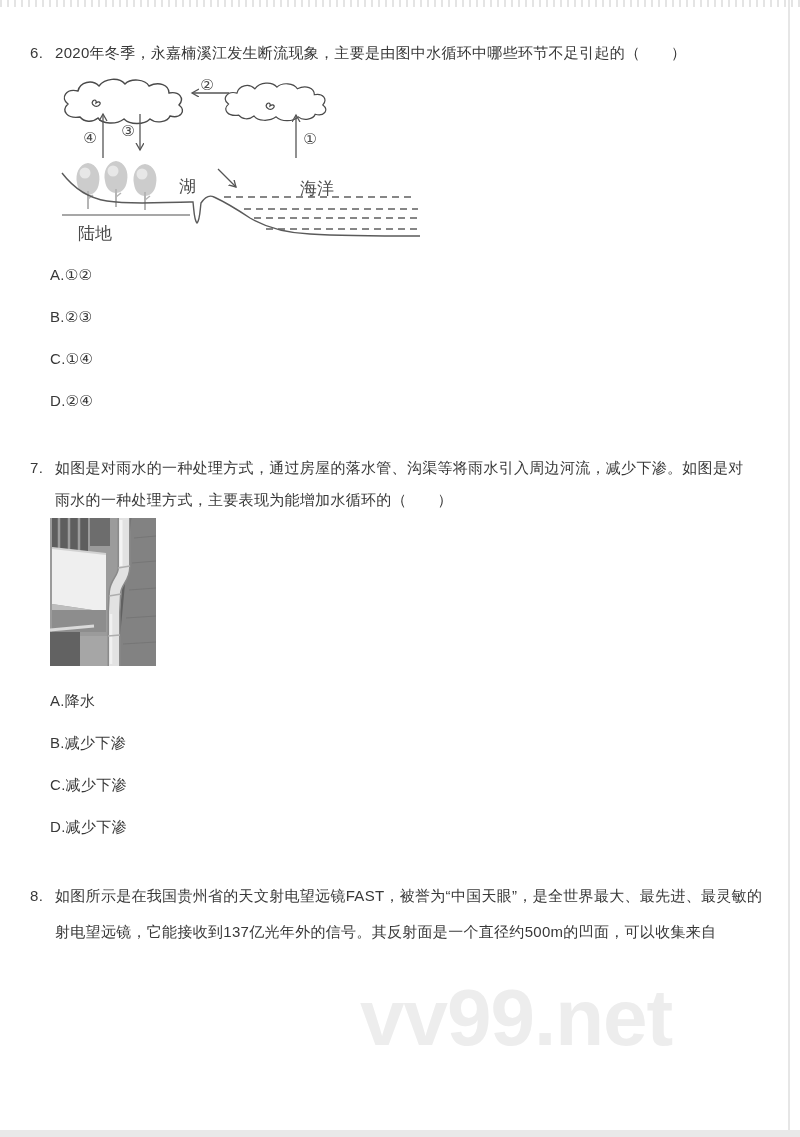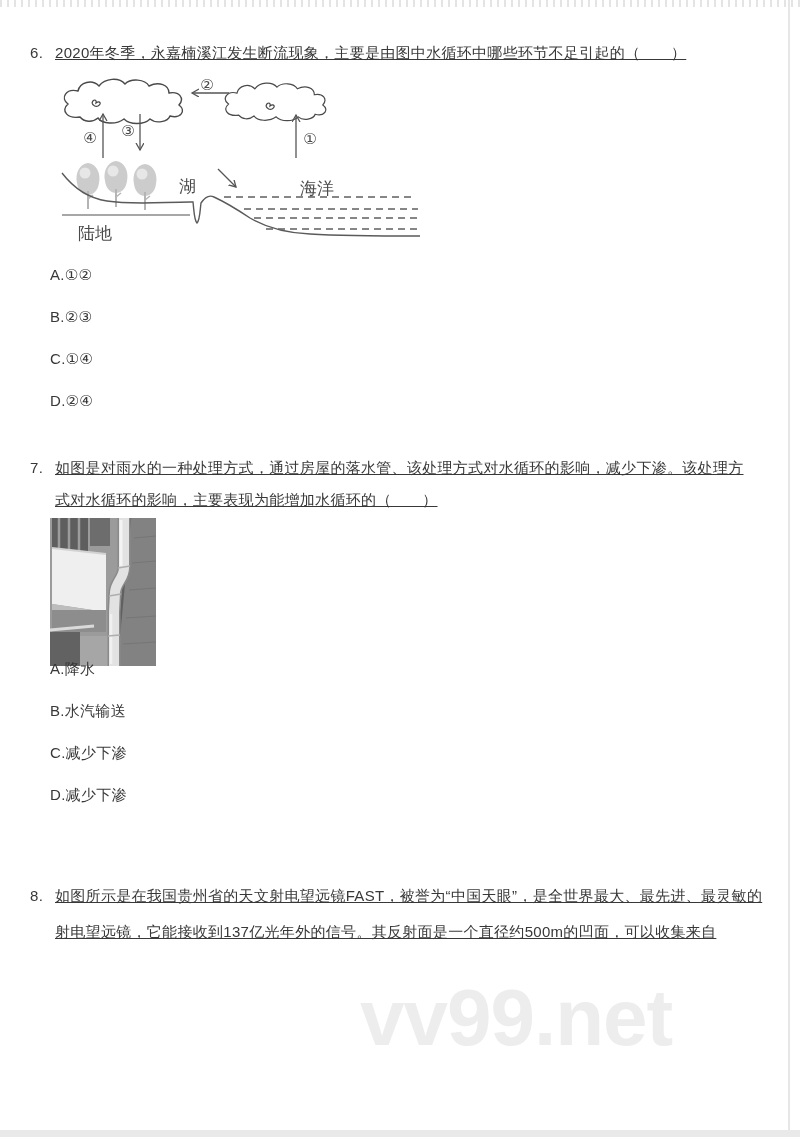--- a/index.html
+++ b/index.html
@@ -15,21 +15,21 @@
   .perforation{
     position:absolute;top:0;left:0;width:800px;height:7px;
     background:repeating-linear-gradient(90deg,#e4e4e4 0 2px,#ffffff 2px 7px);
   }
   
   .right-edge{position:absolute;top:0;left:788px;width:2px;height:1137px;background:#e6e6e6;}
   .bottom-strip{position:absolute;left:0;top:1130px;width:800px;height:7px;background:#e9e9e9;}
 
   .qblock{position:absolute;display:flex;align-items:flex-start;font-size:15px;letter-spacing:0.3px;}
   .qnum{flex:0 0 25px;line-height:30px;}
-  .qtxt{flex:1;line-height:30px;text-decoration:underline;}
+  .qtxt{flex:1;line-height:30px;}
   .qblock.q7 .qnum,.qblock.q7 .qtxt{line-height:32px;}
   .qblock.q8 .qnum,.qblock.q8 .qtxt{line-height:36px;}
 
   .options{position:absolute;display:flex;flex-direction:column;gap:25px;font-size:15px;letter-spacing:0.3px;justify-content:flex-end;}
   .option{line-height:17px;}
 
   .diagram{position:absolute;left:52px;top:76px;width:372px;height:172px;}
   .diagram text{font-family:"Liberation Sans","DejaVu Sans",sans-serif;fill:#4a4a4a;}
   .diagram .cjk{font-size:17px;}
   .diagram .num{font-size:15px;}
@@ -113,21 +113,21 @@
 
   <div class="options" style="left:50px;top:266px;">
     <div class="option">A.①②</div>
     <div class="option">B.②③</div>
     <div class="option">C.①④</div>
     <div class="option">D.②④</div>
   </div>
 
   <div class="qblock q7" style="left:30px;top:452px;width:726px;">
     <span class="qnum">7.</span>
-    <span class="qtxt">如图是对雨水的一种处理方式，通过房屋的落水管、该处理方式对水循环的影响，减少下渗。该处理方式对水循环的影响，主要表现为能增加水循环的（　　）</span>
+    <span class="qtxt">如图是对雨水的一种处理方式，通过房屋的落水管、沟渠等将雨水引入周边河流，减少下渗。如图是对雨水的一种处理方式，主要表现为能增加水循环的（　　）</span>
   </div>
 
   <svg class="photo" viewBox="0 0 106 148">
     <rect width="106" height="148" fill="#9b9b9b"></rect>
 
     <polygon points="80,0 106,0 106,148 66,148" fill="#828282"></polygon>
     <line x1="80" y1="0" x2="66" y2="148" stroke="#606060" stroke-width="2.5"></line>
     <g stroke="#767676" stroke-width="1">
       <line x1="84" y1="20" x2="106" y2="18"></line>
       <line x1="82" y1="45" x2="106" y2="43"></line>
@@ -158,23 +158,23 @@
     <path d="M74,0 L74,50 C74,60 66,64 65,74 L64,94 L64,148" fill="none" stroke="#e2e2e2" stroke-width="10"></path>
     <path d="M71,2 L71,48" stroke="#f4f4f4" stroke-width="3" fill="none"></path>
     <path d="M61,96 L61,146" stroke="#f0f0f0" stroke-width="2.5" fill="none"></path>
     <g stroke="#aeaeae" stroke-width="1.5">
       <line x1="68" y1="50" x2="80" y2="48"></line>
       <line x1="59" y1="78" x2="71" y2="76"></line>
       <line x1="58" y1="118" x2="70" y2="117"></line>
     </g>
   </svg>
 
-  <div class="options" style="left:50px;top:660px;">
+  <div class="options" style="left:50px;top:692px;">
     <div class="option">A.降水</div>
-    <div class="option">B.水汽输送</div>
+    <div class="option">B.减少下渗</div>
     <div class="option">C.减少下渗</div>
     <div class="option">D.减少下渗</div>
   </div>
 
   <div class="qblock q8" style="left:30px;top:878px;width:735px;">
     <span class="qnum">8.</span>
     <span class="qtxt">如图所示是在我国贵州省的天文射电望远镜FAST，被誉为“中国天眼”，是全世界最大、最先进、最灵敏的射电望远镜，它能接收到137亿光年外的信号。其反射面是一个直径约500m的凹面，可以收集来自</span>
   </div>
 
   <div class="watermark">vv99.net</div>

